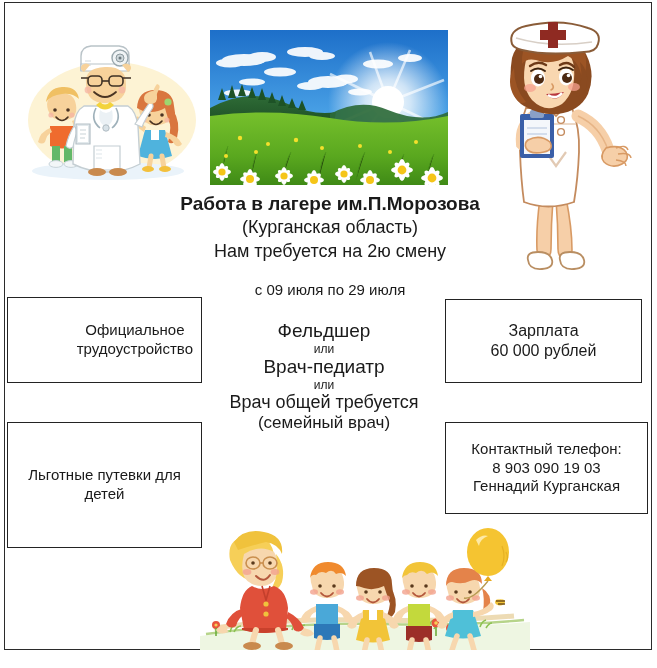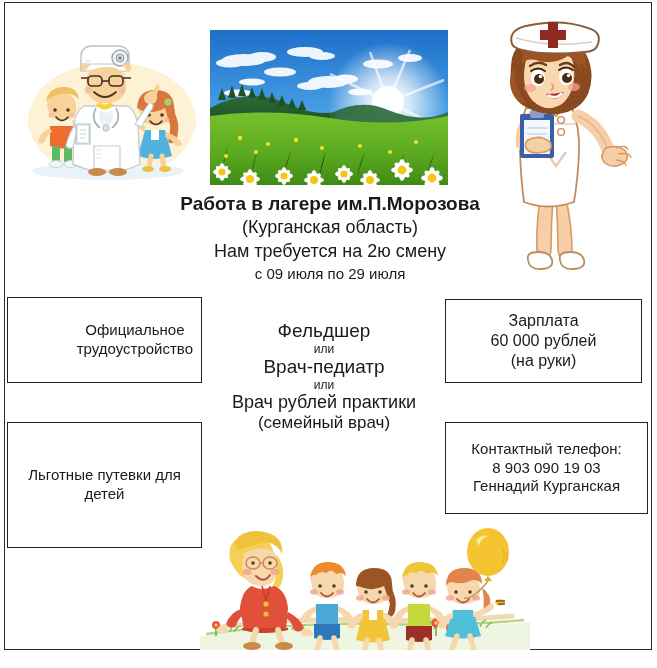--- a/index.html
+++ b/index.html
@@ -28,21 +28,21 @@
   .nurse-art svg{display:block;width:100%;height:100%;}
 
   
   .headline{
     position:absolute;left:150px;top:193px;width:360px;
     text-align:center;line-height:1.18;
   }
   .headline .h-title{font-size:19px;font-weight:bold;letter-spacing:0px;text-align:center;}
   .headline .h-region{font-size:18px;margin-top:2px;}
   .headline .h-need{font-size:18px;margin-top:2px;text-align:center;}
-  .headline .h-dates{font-size:15px;margin-top:3px;}
+  .headline .h-dates{font-size:15px;margin-top:19px;}
 
   
   .info-box{
     position:absolute;border:1px solid #232323;box-sizing:border-box;
     background:#fff;display:flex;align-items:center;justify-content:center;
     text-align:center;line-height:1.25;font-size:15px;padding:4px 8px;
   }
   .box-employment{left:7px;top:297px;width:195px;height:86px;justify-content:flex-end;}
   .box-salary{left:445px;top:299px;width:197px;height:84px;font-size:16px;}
   .box-vouchers{left:7px;top:422px;width:195px;height:126px;}
@@ -400,21 +400,20 @@
   <div>
     <span class="line">Официальное</span>
     <span class="line">трудоустройство</span>
   </div>
 </div>
 
 <div class="info-box box-salary">
   <div>
     <span class="line">Зарплата</span>
     <span class="line">60 000 рублей</span>
-    <span class="line">(на руки)</span>
   </div>
 </div>
 
 <div class="info-box box-vouchers">
   <div>
     <span class="line">Льготные путевки для</span>
     <span class="line">детей</span>
   </div>
 </div>
 
@@ -424,21 +423,21 @@
     <span class="line">8 903 090 19 03</span>
     <span class="line">Геннадий Курганская</span>
   </div>
 </div>
 
 <div class="vacancies">
   <div class="vac-main">Фельдшер</div>
   <div class="vac-or">или</div>
   <div class="vac-main">Врач-педиатр</div>
   <div class="vac-or">или</div>
-  <div class="vac-wide">Врач рублей практики</div>
+  <div class="vac-wide">Врач общей требуется</div>
   <div class="vac-sub">(семейный врач)</div>
 </div>
 
 <div class="kids-art">
   <svg viewBox="0 0 330 122" xmlns="http://www.w3.org/2000/svg">
 
     <path d="M0 108 q80 -12 170 -10 q90 2 160 -4 v28 H0z" fill="#eef6e2"></path>
     <path d="M6 106 q90 -12 176 -10 q80 2 142 -4" stroke="#b6d48a" stroke-width="2.4" fill="none"></path>
     <path d="M14 100 q70 -10 150 -8 q80 2 150 -4" stroke="#e3c88c" stroke-width="5" fill="none" opacity=".65"></path>
 

